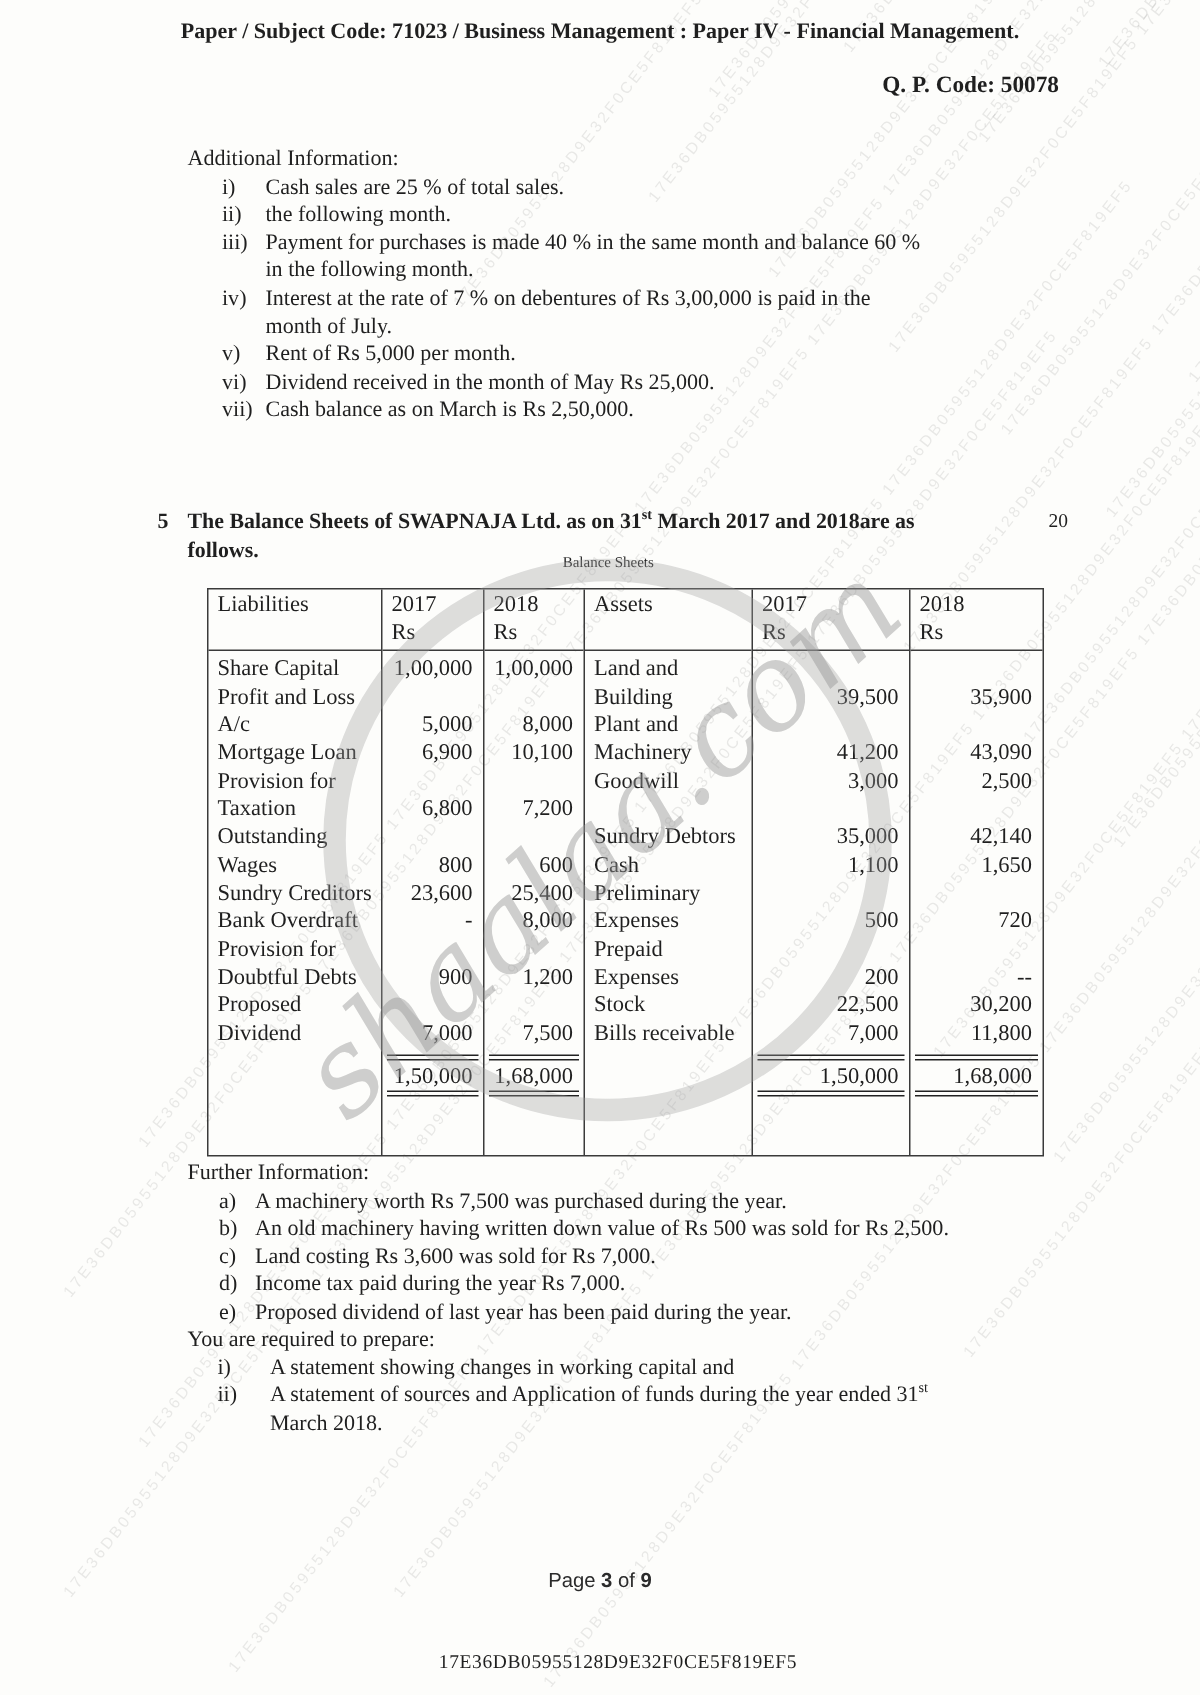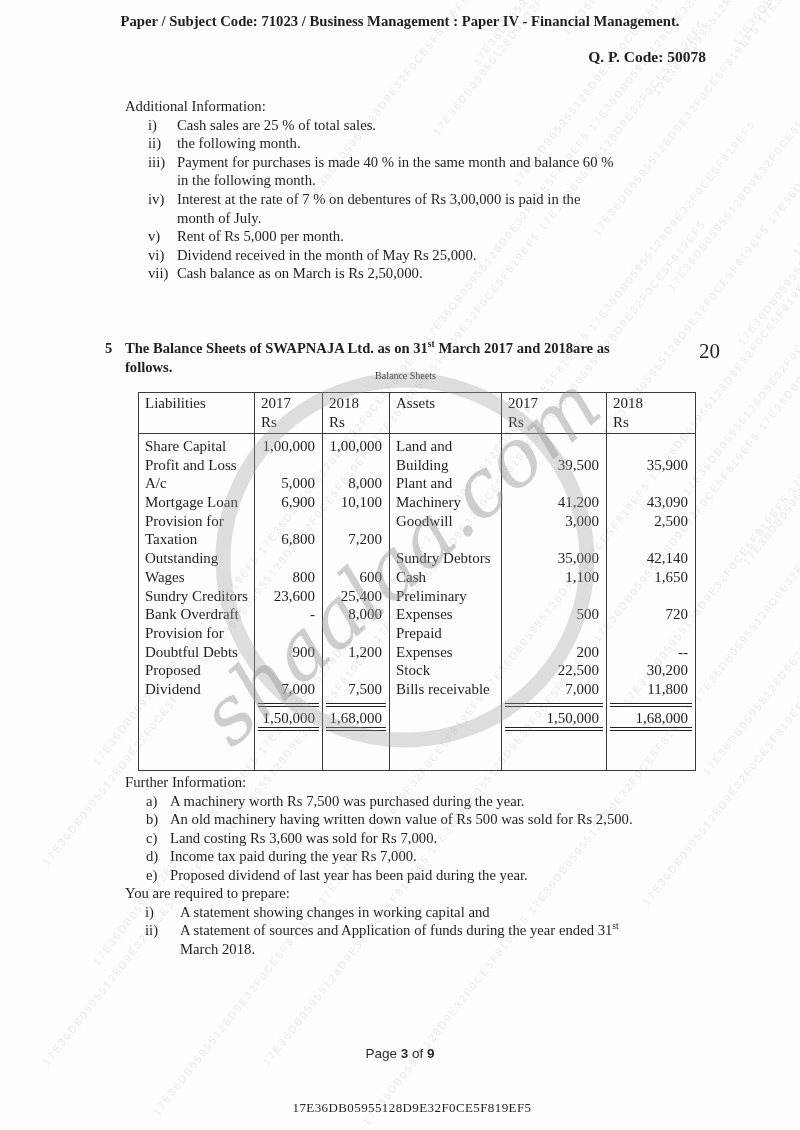--- a/index.html
+++ b/index.html
@@ -32,21 +32,21 @@
     font-size: 14.7px; line-height: 18.6px; }
   .section-heading { font-size: 14.7px; }
   .list-row { display: flex; }
   .list-num { flex: none; width: 52px; padding-left: 23px; }
   .list-text { flex: 1; }
   
   .q5 { position: absolute; left: 105px; top: 339px; z-index: 1; display: flex;
     font-weight: bold; font-size: 14.6px; line-height: 19px; }
   .q5-num { flex: none; width: 20px; }
   .q5-marks { position: absolute; left: 699px; top: 339px; z-index: 1;
-    font-size: 21px; }
+    font-size: 13px; }
   .bs-caption { position: absolute; left: 127px; top: 370px; width: 557px;
     text-align: center; font-size: 10px; z-index: 1; }
   
   .bs-table {
     position: absolute; left: 138px; top: 392px; width: 558px; height: 379px;
     border: 1.4px solid #3a3a3a; display: flex; z-index: 1; background: transparent;
   }
   .bs-col { border-right: 1.4px solid #3a3a3a; display: flex; flex-direction: column; }
   .bs-col:last-child { border-right: none; }
   .col-w0 { width: 116px; } .col-w1 { width: 68px; } .col-w2 { width: 67px; }

